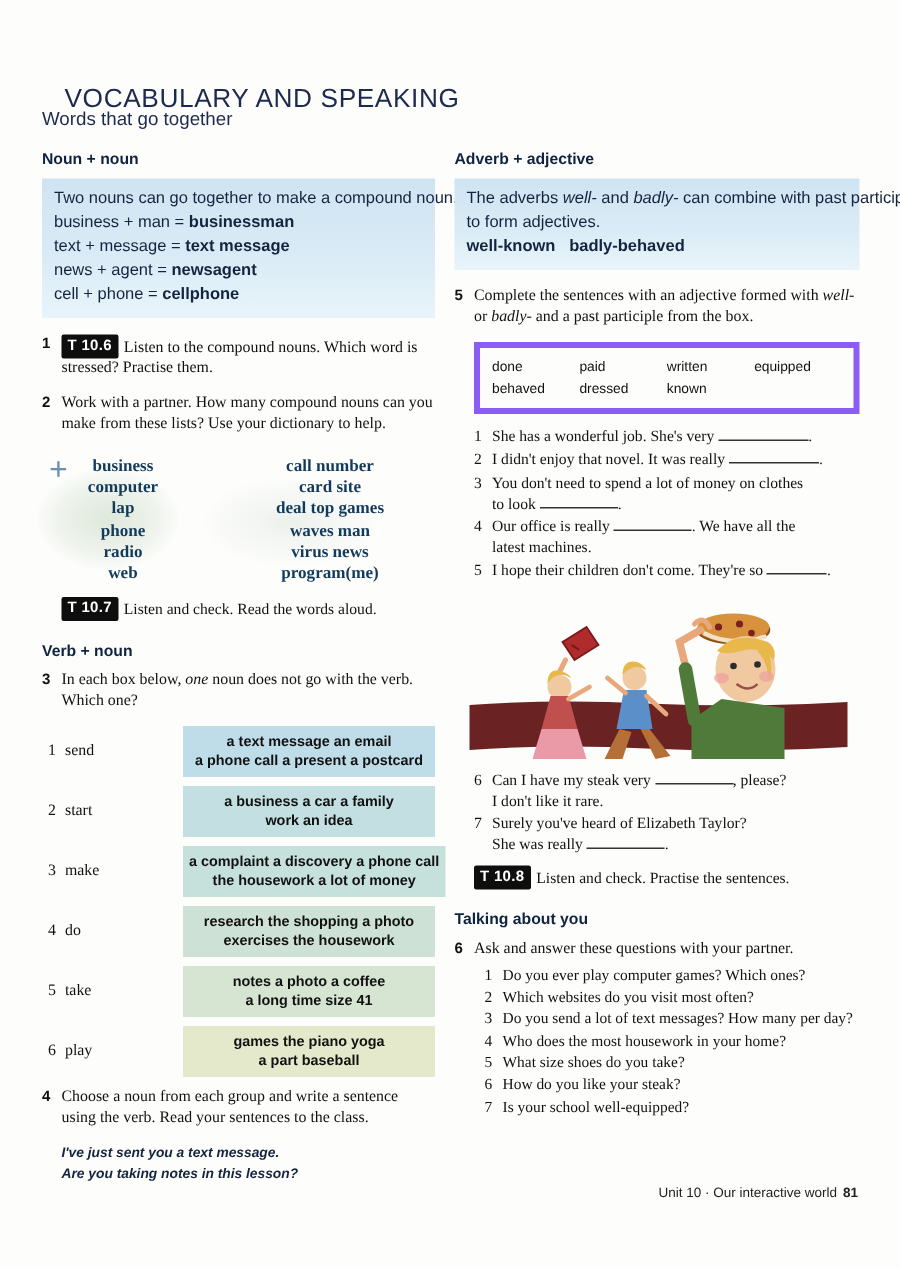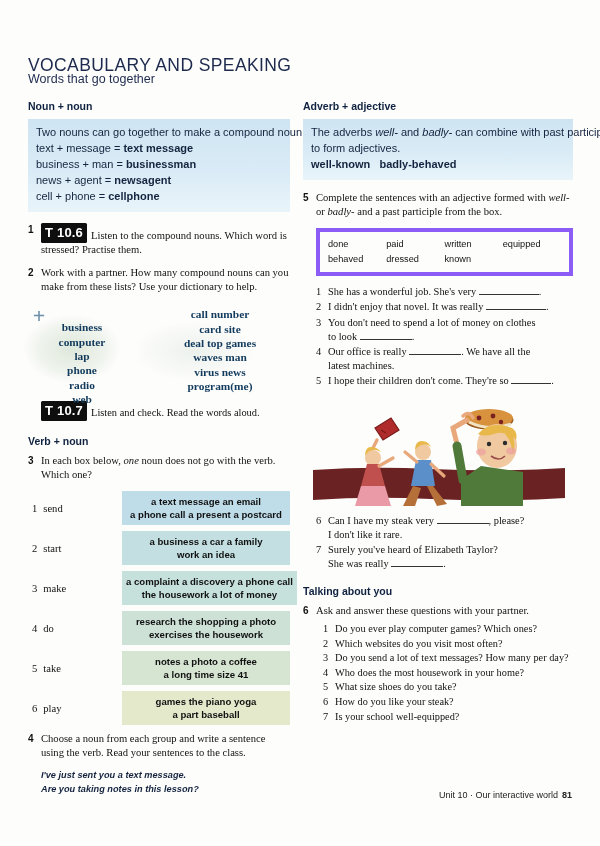--- a/index.html
+++ b/index.html
@@ -8,21 +8,21 @@
     width:600px; height:846px;
     background:#ffffff;
     font-family:"Liberation Serif", serif;
     color:#111;
     overflow:hidden;
   }
   .page { position:relative; width:600px; height:846px; background:#fdfdfc; }
 
   
   .main-title {
-    position:absolute; left:28px; top:55px;
+    position:absolute; left:43px; top:55px;
     font-family:"Liberation Sans", sans-serif;
     font-size:17.5px; letter-spacing:.4px;
     color:#1d2a4d; font-weight:400;
   }
   .sub-title {
     position:absolute; left:28px; top:72px;
     font-family:"Liberation Sans", sans-serif;
     font-size:12.5px; color:#1d2a4d; font-weight:400;
   }
 
@@ -55,21 +55,21 @@
     font-weight:bold; font-size:10px; color:#111;
     width:13px; flex:0 0 13px; padding-top:1px;
   }
   .ex .body { flex:1; font-size:10.6px; line-height:1.33; }
   .ex .body i { font-style:italic; }
 
   
   .tbadge {
     display:inline-block; background:#0e0e0e; color:#fff;
     font-family:"Liberation Sans", sans-serif;
-    font-size:13px; font-weight:bold; letter-spacing:.2px;
+    font-size:10px; font-weight:bold; letter-spacing:.2px;
     padding:1.5px 4px 1.5px 4px; border-radius:1.5px;
     vertical-align:1px; margin-right:4px;
   }
   .tline { font-size:10.4px; line-height:1.3; margin:3px 0 10px 0; }
   .tline.indent { margin-left:13px; }
 
   
   .wordblob {
     position:relative; margin:2px 0 6px 0; height:92px;
   }
@@ -77,21 +77,21 @@
     position:absolute; left:-4px; top:-4px; width:258px; height:98px;
     background:
       radial-gradient(ellipse 62px 44px at 48px 50px, rgba(196,214,191,.55) 0%, rgba(205,220,200,.28) 55%, rgba(255,255,255,0) 78%),
       radial-gradient(ellipse 80px 40px at 170px 52px, rgba(205,218,205,.35) 0%, rgba(255,255,255,0) 75%);
   }
   .wl {
     position:absolute; font-family:"Liberation Serif", serif;
     font-weight:bold; font-size:11.4px; color:#123a5c;
     line-height:1.26; text-align:center;
   }
-  .wl-left  { left:6px;  top:17px; width:96px; }
+  .wl-left  { left:6px;  top:4px; width:96px; }
   .wl-plus  { left:108px; top:36px; width:22px; text-align:center;
                font-size:22px; font-weight:bold; color:#6d8fa8; }
   .wl-right { left:126px; top:4px; width:132px; }
   .wl span { display:block; white-space:nowrap; }
 
   
   .vrow { display:flex; align-items:stretch; margin-bottom:6px; height:34px; }
   .vrow .verb {
     width:58px; flex:0 0 58px; display:flex; align-items:center;
     font-size:10.6px; padding-left:4px;
@@ -156,22 +156,22 @@
 
   <div class="main-title">VOCABULARY AND SPEAKING</div>
   <div class="sub-title">Words that go together</div>
 
   <div class="col-left">
 
     <div class="sec-head">Noun + noun</div>
 
     <div class="info-box">
       <span class="l">Two nouns can go together to make a compound noun.</span>
+      <span class="l"><span>business + man = </span><b>businessman</b></span>
       <span class="l"><span>text + message = </span><b>text message</b></span>
-      <span class="l"><span>business + man = </span><b>businessman</b></span>
       <span class="l"><span>news + agent = </span><b>newsagent</b></span>
       <span class="l"><span>cell + phone = </span><b>cellphone</b></span>
     </div>
 
     <div class="ex">
       <div class="num">1</div>
       <div class="body">
         <span class="tbadge">T 10.6</span><span>Listen to the compound nouns. Which word is stressed? Practise them.</span>
       </div>
     </div>
@@ -392,20 +392,23 @@
       <div class="s">
         <div class="sn">6</div>
         <div class="st"><span>Can I have my steak very </span><span class="blank b-med"></span><span>, please?</span><span class="cont">I don't like it rare.</span></div>
       </div>
       <div class="s">
         <div class="sn">7</div>
         <div class="st"><span>Surely you've heard of Elizabeth Taylor?</span><span class="cont"><span>She was really </span><span class="blank b-med"></span><span>.</span></span></div>
       </div>
     </div>
 
+    <div class="tline" style="margin-left:13px;margin-top:6px">
+      <span class="tbadge">T 10.8</span><span>Listen and check. Practise the sentences.</span>
+    </div>
 
     <div class="sec-head spaced">Talking about you</div>
 
     <div class="ex" style="margin-bottom:4px">
       <div class="num">6</div>
       <div class="body">Ask and answer these questions with your partner.</div>
     </div>
 
     <div class="subs2">
       <div class="s">

